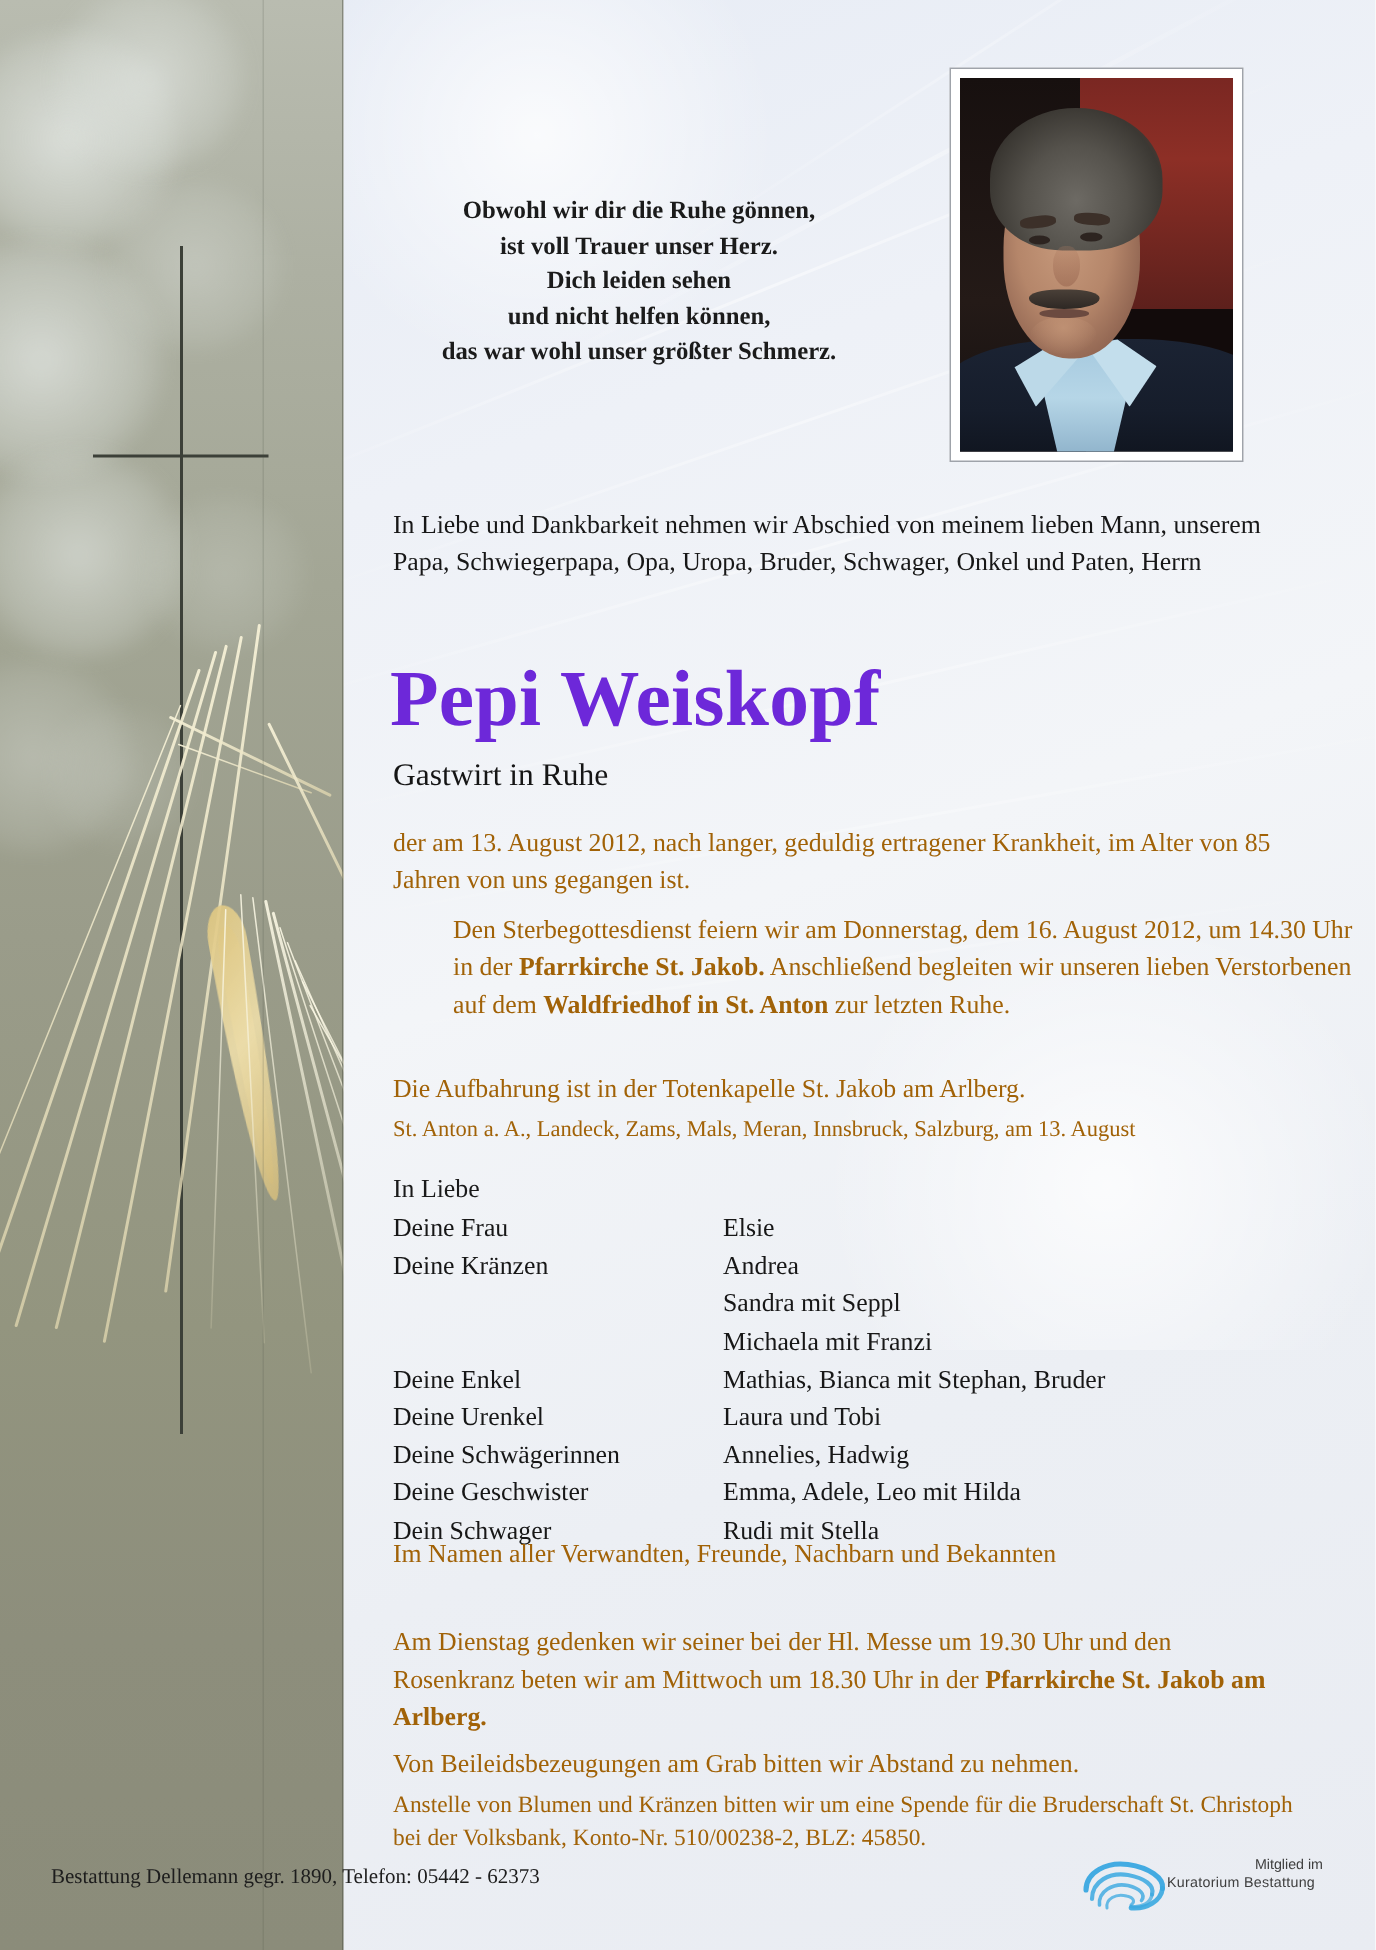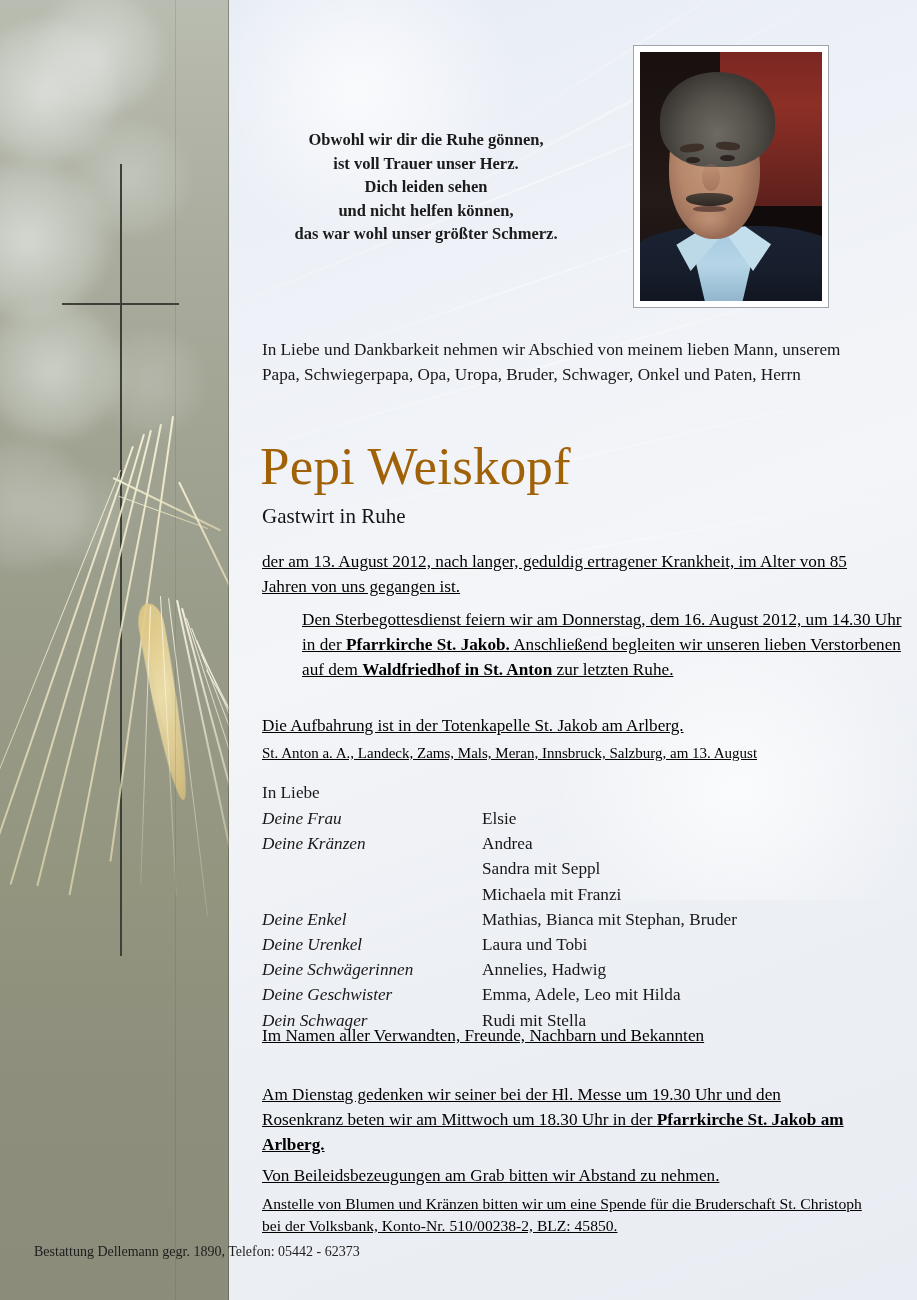--- a/index.html
+++ b/index.html
@@ -230,62 +230,61 @@
     line-height: 25px;
     color: #171717;
   }
 
   .name {
     position: absolute;
     left: -2px;
     top: 437px;
     font-size: 53px;
     line-height: 58px;
-    font-weight: normal;
+    font-weight: bold;
     letter-spacing: 0.2px;
-    color: #a16207;
+    color: #6d28d9;
   }
   .role {
     position: absolute;
     left: 0;
     top: 503px;
     font-size: 21px;
     line-height: 26px;
     color: #151515;
   }
 
   .blk {
     position: absolute;
     left: 0;
     width: 600px;
     font-size: 17.2px;
     line-height: 25px;
-    color: #000000;
-    text-decoration: underline;
+    color: #a16207;
   }
   .blk b { font-weight: bold; }
 
   .b-death  { top: 549px; }
   .b-serv   { top: 607px; margin-left: 40px; }
   .b-lay    { top: 713px; }
   .b-places { top: 743px; font-size: 15px; line-height: 21px; }
 
   .inliebe { position: absolute; left: 0; top: 780px; font-size: 17.2px; line-height: 25px; }
 
   .family {
     position: absolute;
     left: 0;
     top: 806px;
     width: 560px;
     font-size: 17.2px;
     line-height: 25.2px;
     border-collapse: collapse;
   }
   .family td { padding: 0; vertical-align: top; color: #171717; }
-  .family td.rel { width: 220px; font-style: italic; }
+  .family td.rel { width: 220px; }
 
   .b-allnames { top: 1023px; }
   .b-mass     { top: 1082px; }
   .b-cond     { top: 1163px; }
   .b-donate   { top: 1193px; font-size: 15.6px; line-height: 22px; }
 
   .footer {
     position: absolute;
     left: 34px;
     top: 1244px;
@@ -472,14 +471,30 @@
     <div class="blk b-mass"><span>Am Dienstag gedenken wir seiner bei der Hl. Messe um 19.30 Uhr und den Rosenkranz beten wir am Mittwoch um 18.30 Uhr in der </span><b>Pfarrkirche St. Jakob am Arlberg.</b></div>
 
     <div class="blk b-cond">Von Beileidsbezeugungen am Grab bitten wir Abstand zu nehmen.</div>
 
     <div class="blk b-donate">Anstelle von Blumen und Kränzen bitten wir um eine Spende für die Bruderschaft St. Christoph bei der Volksbank, Konto-Nr. 510/00238-2, BLZ: 45850.</div>
 
   </div>
 
   <div class="footer">Bestattung Dellemann gegr. 1890, Telefon: 05442 - 62373</div>
 
+  <div class="logo">
+    <svg class="logo-swirl" viewBox="0 0 66 42">
+      <g fill="none" stroke="#3aa8e0" stroke-linecap="round">
+        <path d="M6 24 C 6 12, 20 5, 34 7 C 48 9, 58 16, 57 23" stroke-width="3.4" opacity="0.95"></path>
+        <path d="M10 30 C 10 18, 22 12, 34 14 C 45 16, 52 21, 50 27" stroke-width="2.8" opacity="0.85"></path>
+        <path d="M15 34 C 14 25, 24 19, 34 21 C 42 23, 46 27, 43 31" stroke-width="2.4" opacity="0.8"></path>
+        <path d="M20 36 C 19 30, 26 26, 33 28 C 38 29, 39 32, 36 34" stroke-width="2" opacity="0.75"></path>
+        <path d="M57 23 C 56 31, 47 37, 36 36" stroke-width="3.2" opacity="0.9"></path>
+        <path d="M50 27 C 49 33, 43 36, 36 35" stroke-width="2.4" opacity="0.7"></path>
+      </g>
+    </svg>
+    <div class="logo-text">
+      <span class="l1">Mitglied im</span>
+      <span class="l2">Kuratorium Bestattung</span>
+    </div>
+  </div>
 
 </div>
 
 </body></html>

